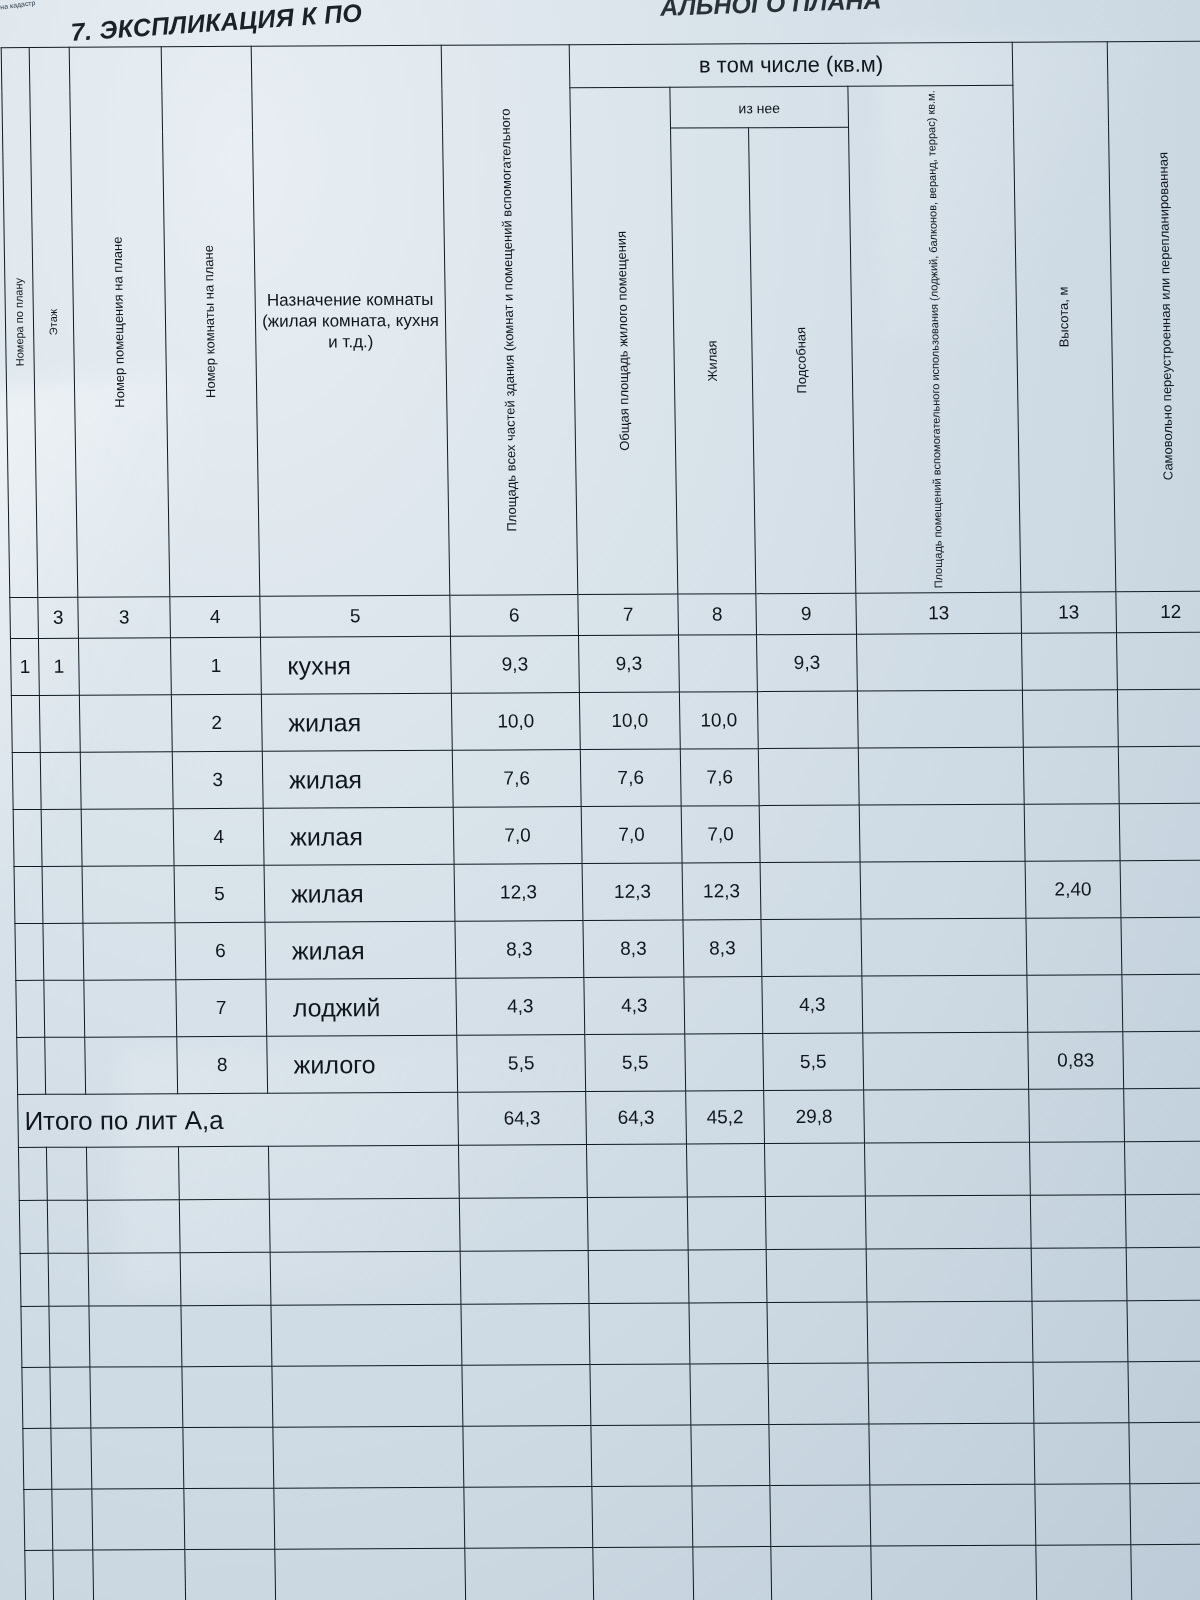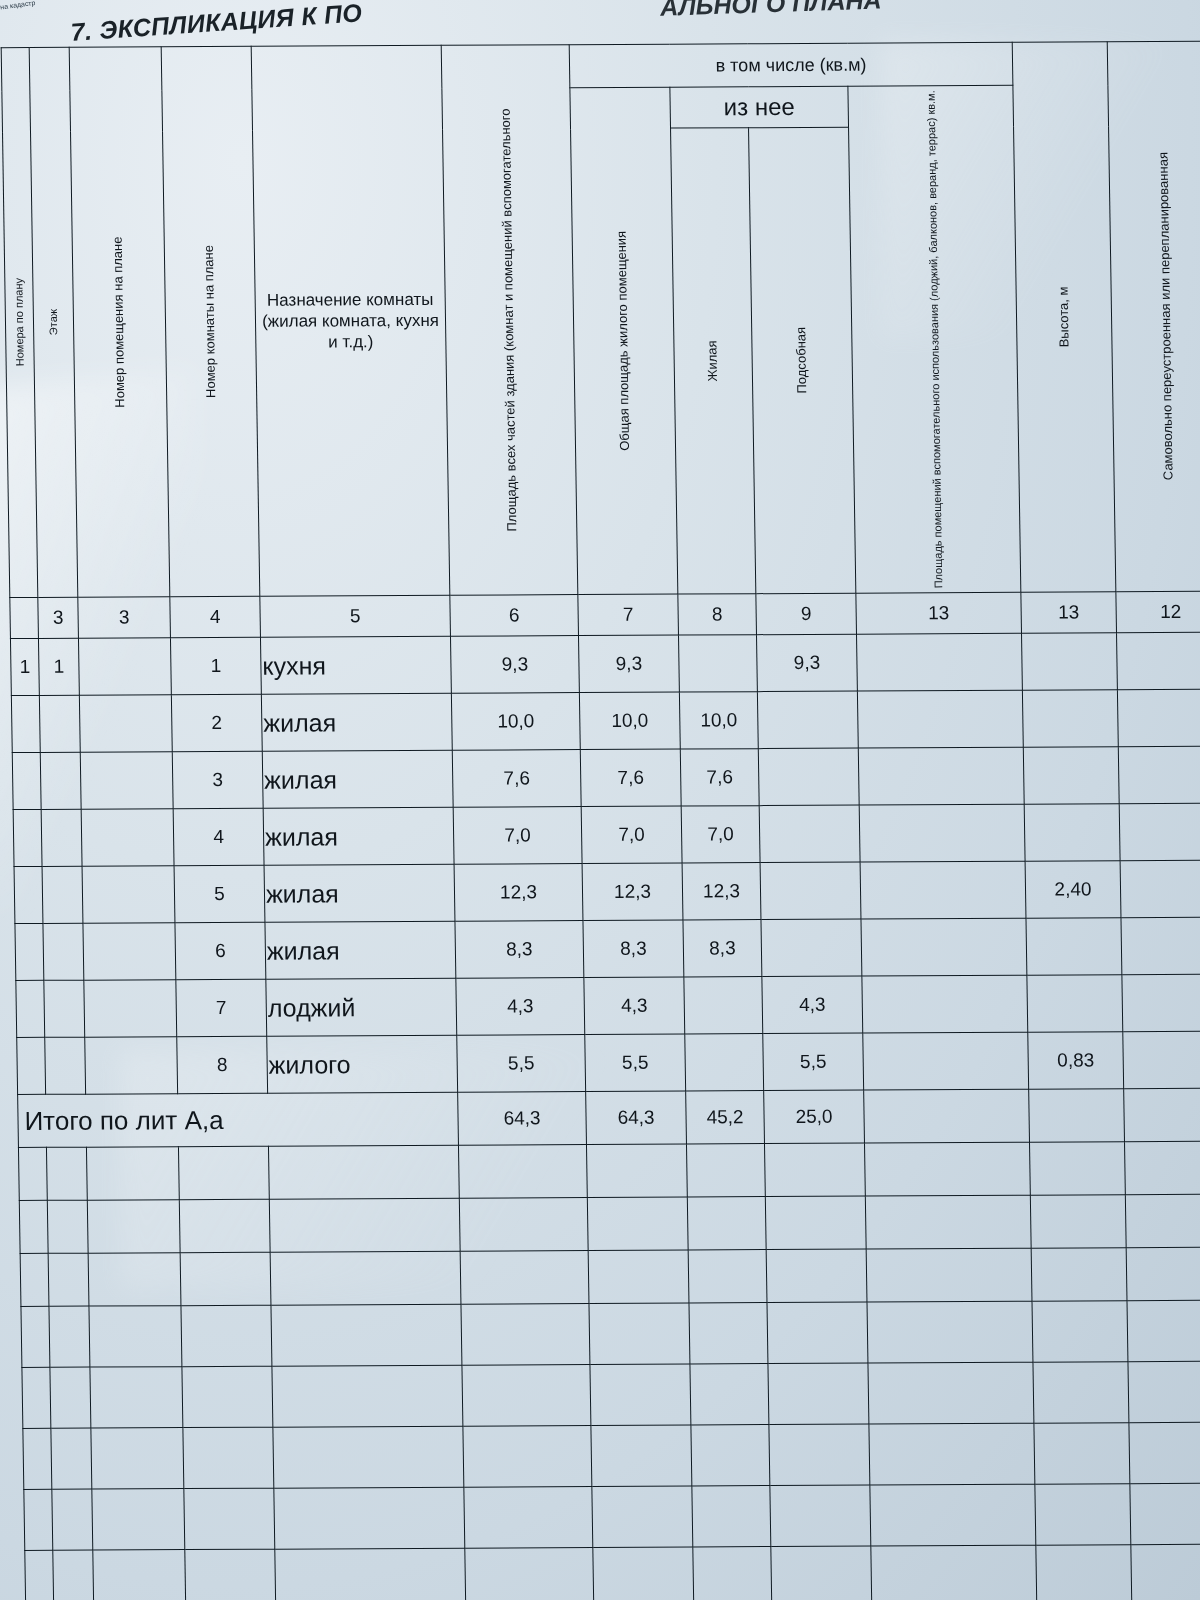--- a/index.html
+++ b/index.html
@@ -97,21 +97,21 @@
   }
   .vert.small { font-size: 13px; }
   .vert.xsmall { font-size: 11px; }
   .hdr-h {
     height: 356px;
   }
   .ctr-wrap { text-align: center; line-height: 1.25; font-size: 17px; padding: 0 4px; }
 
   .numrow td { height: 40px; font-size: 22px; }
   .datarow td { height: 56px; font-size: 25px; }
-  .datarow td.name { text-align: left; padding-left: 1px; font-size: 25px; }
+  .datarow td.name { text-align: left; padding-left: 26px; font-size: 25px; }
   .totalrow td { height: 52px; font-weight: bold; font-size: 26px; }
   .totalrow td.total-label { text-align: left; padding-left: 6px; font-size: 26px; }
   .emptyrow td { height: 52px; }
   .emptyrow.tall td { height: 60px; }
 
   
   .sidecol { font-size: 12px; }
 </style>
 </head>
 <body>
@@ -158,35 +158,35 @@
           <div class="vert small">Номер комнаты на плане</div>
         </td>
         <td rowspan="3">
           <div class="ctr-wrap" style="white-space:pre-line">Назначение комнаты
 (жилая комната, кухня и т.д.)</div>
         </td>
         <td rowspan="3">
           <div class="vert small">Площадь всех частей здания (комнат и помещений вспомогательного</div>
         </td>
         <td colspan="4" style="height:42px">
-          <span style="font-size:18px">в том числе (кв.м)</span>
+          <span style="font-size:22px">в том числе (кв.м)</span>
         </td>
         <td rowspan="3">
           <div class="vert small">Высота, м</div>
         </td>
         <td rowspan="3">
           <div class="vert small">Самовольно переустроенная или перепланированная</div>
         </td>
       </tr>
       <tr>
         <td rowspan="2">
           <div class="vert small">Общая площадь жилого помещения</div>
         </td>
         <td colspan="2" style="height:40px">
-          <span style="font-size:24px">из нее</span>
+          <span style="font-size:14px">из нее</span>
         </td>
         <td rowspan="2">
           <div class="vert xsmall">Площадь помещений вспомогательного использования (лоджий, балконов, веранд, террас) кв.м.</div>
         </td>
       </tr>
       <tr>
         <td>
           <div class="vert small">Жилая</div>
         </td>
         <td>
@@ -321,21 +321,21 @@
             <td>5,5</td>
             <td></td>
             <td>0,83</td>
             <td></td>
           </tr>
           <tr class="totalrow">
             <td colspan="5" class="total-label">Итого по лит А,а</td>
             <td>64,3</td>
             <td>64,3</td>
             <td>45,2</td>
-            <td>25,0</td>
+            <td>29,8</td>
             <td></td>
             <td></td>
             <td></td>
           </tr>
           <tr class="emptyrow">
             <td></td>
             <td></td>
             <td></td>
             <td></td>
             <td></td>

